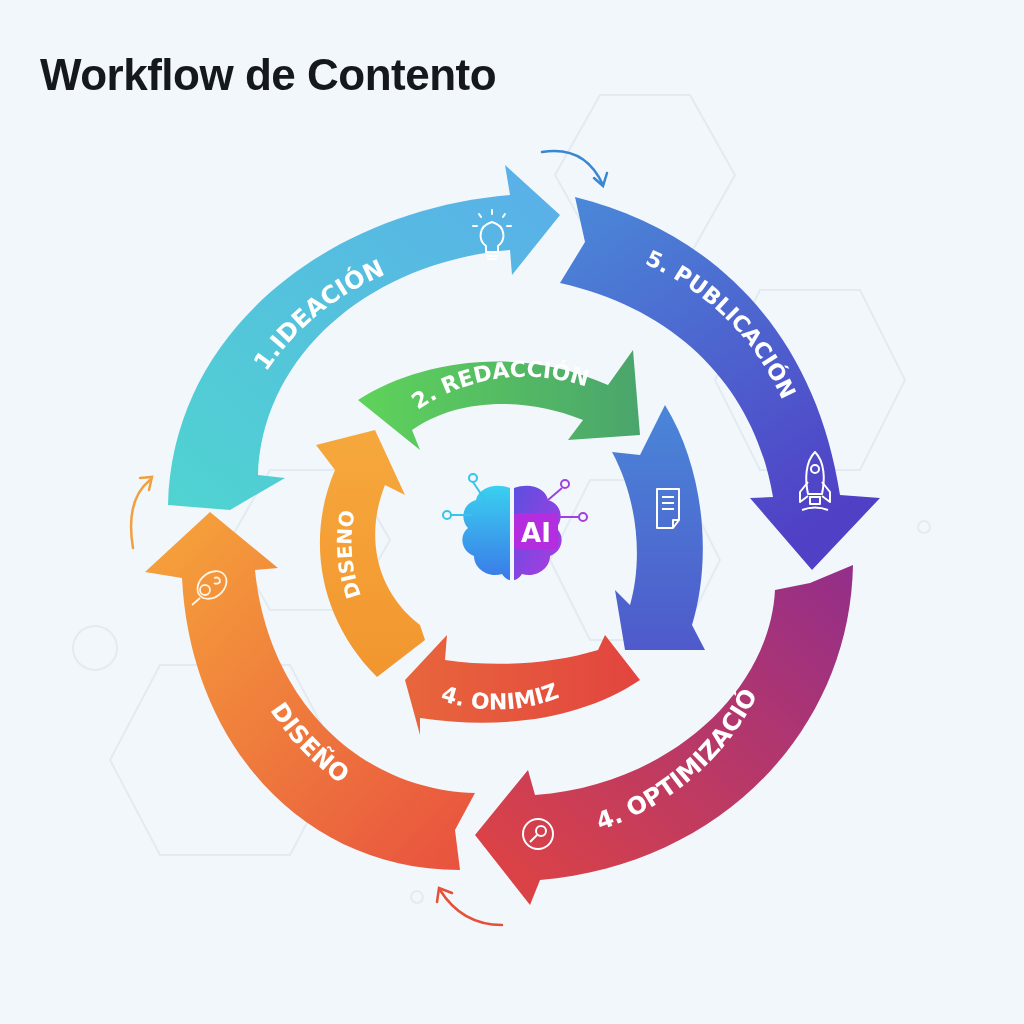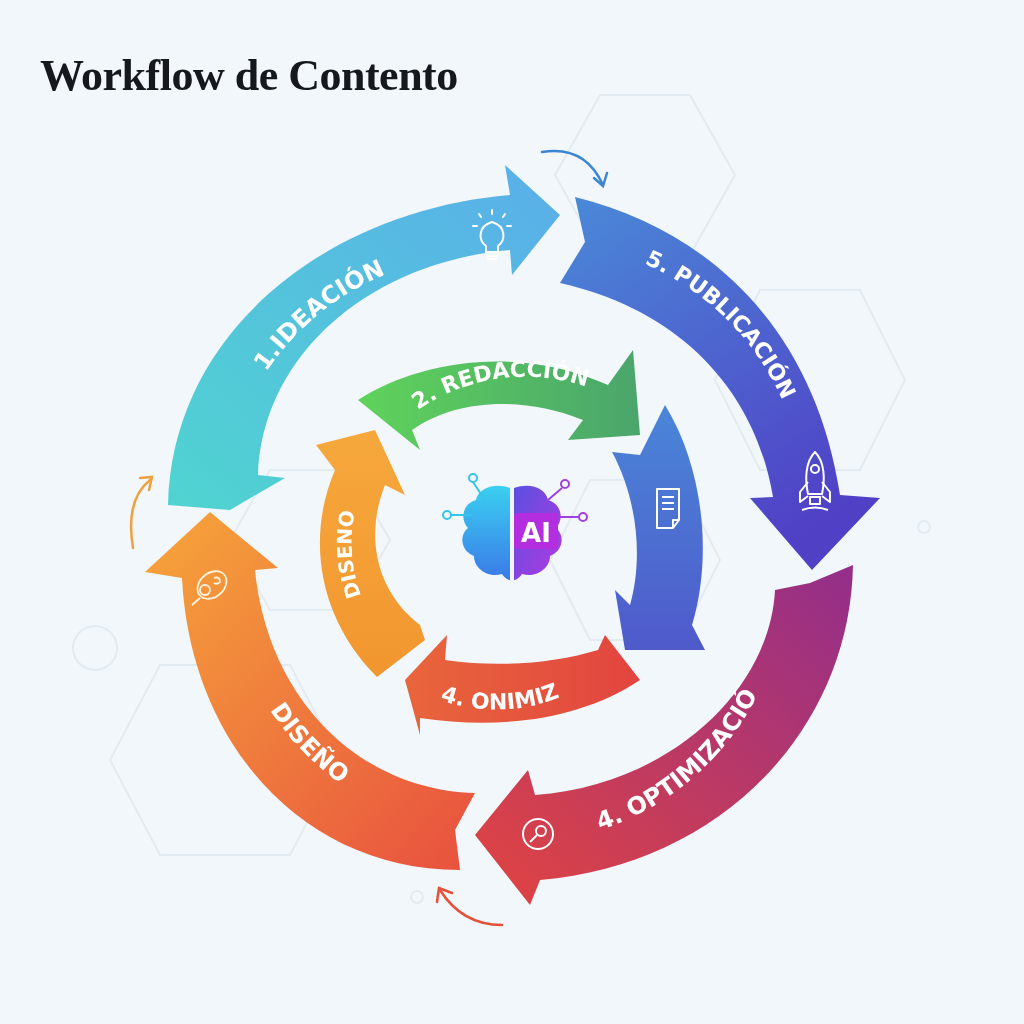--- a/index.html
+++ b/index.html
@@ -1,17 +1,17 @@
 <!DOCTYPE html>
 <html><head>
 <meta charset="utf-8">
 <style>
   html, body { margin:0; padding:0; }
   body { width:1024px; height:1024px; background:#f2f7fb; position:relative; overflow:hidden; font-family:"DejaVu Sans", sans-serif; }
-  .title { position:absolute; left:40px; top:50px; font-size:44px; font-weight:bold; color:#15181d; letter-spacing:-0.5px; font-family:Liberation Serif, serif; }
+  .title { position:absolute; left:40px; top:50px; font-size:44px; font-weight:bold; color:#15181d; letter-spacing:-0.5px; font-family:Liberation Sans, sans-serif; }
   svg.diagram { position:absolute; left:0; top:0; }
   .arc-label { font-family:"DejaVu Sans", sans-serif; font-weight:bold; fill:#ffffff; }
 </style>
 </head>
 <body>
 
 <div class="title">Workflow de Contento</div>
 
 <svg class="diagram" width="1024" height="1024" viewBox="0 0 1024 1024">
   <defs>

